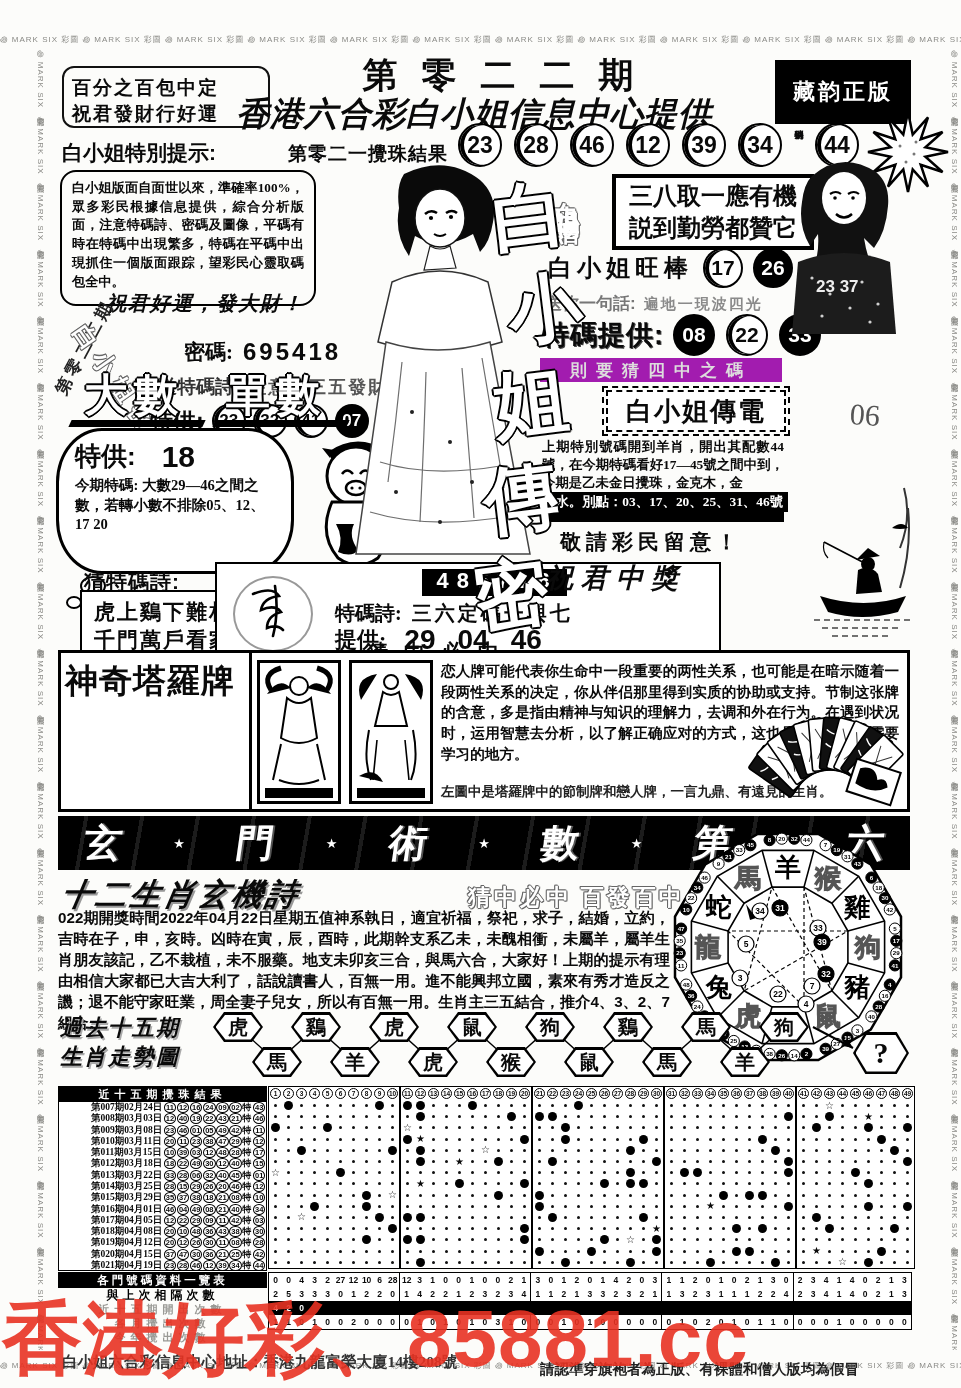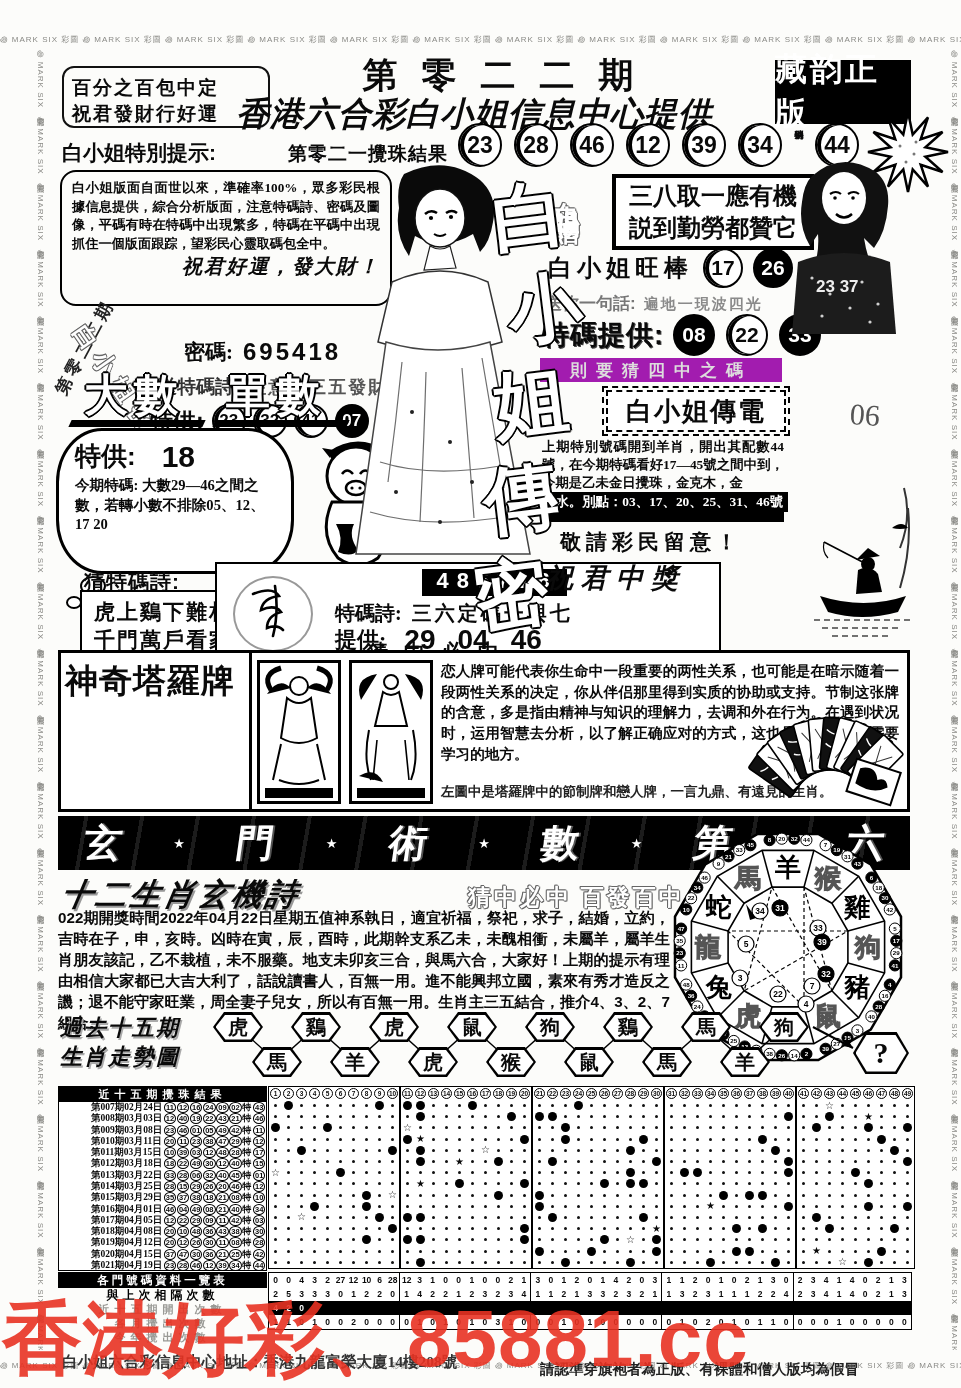--- a/index.html
+++ b/index.html
@@ -52,21 +52,21 @@
   <div class="abs border-strip" id="bd-bottom" style="left:0;top:1362px;width:961px;height:26px;">꩜ MARK SIX 彩圖   ꩜ MARK SIX 彩圖   ꩜ MARK SIX 彩圖   ꩜ MARK SIX 彩圖   ꩜ MARK SIX 彩圖   ꩜ MARK SIX 彩圖   ꩜ MARK SIX 彩圖   ꩜ MARK SIX 彩圖   ꩜ MARK SIX 彩圖   ꩜ MARK SIX 彩圖   ꩜ MARK SIX 彩圖   ꩜ MARK SIX 彩圖   ꩜ MARK SIX 彩圖   ꩜ MARK SIX 彩圖   ꩜ MARK SIX 彩圖   ꩜ MARK SIX 彩圖   ꩜ MARK SIX 彩圖   ꩜ MARK SIX 彩圖   ꩜ MARK SIX 彩圖   ꩜ MARK SIX 彩圖   ꩜ MARK SIX 彩圖   ꩜ MARK SIX 彩圖   ꩜ MARK SIX 彩圖   ꩜ MARK SIX 彩圖   ꩜ MARK SIX 彩圖   ꩜ MARK SIX 彩圖   ꩜ MARK SIX 彩圖   ꩜ MARK SIX 彩圖   ꩜ MARK SIX 彩圖   ꩜ MARK SIX 彩圖   ꩜ MARK SIX 彩圖   ꩜ MARK SIX 彩圖   ꩜ MARK SIX 彩圖   ꩜ MARK SIX 彩圖   ꩜ MARK SIX 彩圖   ꩜ MARK SIX 彩圖   ꩜ MARK SIX 彩圖   ꩜ MARK SIX 彩圖   ꩜ MARK SIX 彩圖   ꩜ MARK SIX 彩圖   ꩜ MARK SIX 彩圖   ꩜ MARK SIX 彩圖   ꩜ MARK SIX 彩圖   ꩜ MARK SIX 彩圖   ꩜ MARK SIX 彩圖   ꩜ MARK SIX 彩圖   </div>
   <div class="abs border-strip vert" id="bd-left" style="left:4px;top:50px;width:40px;height:1300px;">꩜ MARK SIX 彩圖   ꩜ MARK SIX 彩圖   ꩜ MARK SIX 彩圖   ꩜ MARK SIX 彩圖   ꩜ MARK SIX 彩圖   ꩜ MARK SIX 彩圖   ꩜ MARK SIX 彩圖   ꩜ MARK SIX 彩圖   ꩜ MARK SIX 彩圖   ꩜ MARK SIX 彩圖   ꩜ MARK SIX 彩圖   ꩜ MARK SIX 彩圖   ꩜ MARK SIX 彩圖   ꩜ MARK SIX 彩圖   ꩜ MARK SIX 彩圖   ꩜ MARK SIX 彩圖   ꩜ MARK SIX 彩圖   ꩜ MARK SIX 彩圖   ꩜ MARK SIX 彩圖   ꩜ MARK SIX 彩圖   ꩜ MARK SIX 彩圖   ꩜ MARK SIX 彩圖   ꩜ MARK SIX 彩圖   ꩜ MARK SIX 彩圖   ꩜ MARK SIX 彩圖   ꩜ MARK SIX 彩圖   ꩜ MARK SIX 彩圖   ꩜ MARK SIX 彩圖   ꩜ MARK SIX 彩圖   ꩜ MARK SIX 彩圖   ꩜ MARK SIX 彩圖   ꩜ MARK SIX 彩圖   ꩜ MARK SIX 彩圖   ꩜ MARK SIX 彩圖   ꩜ MARK SIX 彩圖   ꩜ MARK SIX 彩圖   ꩜ MARK SIX 彩圖   ꩜ MARK SIX 彩圖   ꩜ MARK SIX 彩圖   ꩜ MARK SIX 彩圖   ꩜ MARK SIX 彩圖   ꩜ MARK SIX 彩圖   ꩜ MARK SIX 彩圖   ꩜ MARK SIX 彩圖   ꩜ MARK SIX 彩圖   ꩜ MARK SIX 彩圖   ꩜ MARK SIX 彩圖   ꩜ MARK SIX 彩圖   ꩜ MARK SIX 彩圖   ꩜ MARK SIX 彩圖   ꩜ MARK SIX 彩圖   ꩜ MARK SIX 彩圖   ꩜ MARK SIX 彩圖   ꩜ MARK SIX 彩圖   ꩜ MARK SIX 彩圖   ꩜ MARK SIX 彩圖   ꩜ MARK SIX 彩圖   ꩜ MARK SIX 彩圖   ꩜ MARK SIX 彩圖   ꩜ MARK SIX 彩圖   </div>
   <div class="abs border-strip vert" id="bd-right" style="left:922px;top:50px;width:36px;height:1300px;">꩜ MARK SIX 彩圖   ꩜ MARK SIX 彩圖   ꩜ MARK SIX 彩圖   ꩜ MARK SIX 彩圖   ꩜ MARK SIX 彩圖   ꩜ MARK SIX 彩圖   ꩜ MARK SIX 彩圖   ꩜ MARK SIX 彩圖   ꩜ MARK SIX 彩圖   ꩜ MARK SIX 彩圖   ꩜ MARK SIX 彩圖   ꩜ MARK SIX 彩圖   ꩜ MARK SIX 彩圖   ꩜ MARK SIX 彩圖   ꩜ MARK SIX 彩圖   ꩜ MARK SIX 彩圖   ꩜ MARK SIX 彩圖   ꩜ MARK SIX 彩圖   ꩜ MARK SIX 彩圖   ꩜ MARK SIX 彩圖   ꩜ MARK SIX 彩圖   ꩜ MARK SIX 彩圖   ꩜ MARK SIX 彩圖   ꩜ MARK SIX 彩圖   ꩜ MARK SIX 彩圖   ꩜ MARK SIX 彩圖   ꩜ MARK SIX 彩圖   ꩜ MARK SIX 彩圖   ꩜ MARK SIX 彩圖   ꩜ MARK SIX 彩圖   ꩜ MARK SIX 彩圖   ꩜ MARK SIX 彩圖   ꩜ MARK SIX 彩圖   ꩜ MARK SIX 彩圖   ꩜ MARK SIX 彩圖   ꩜ MARK SIX 彩圖   ꩜ MARK SIX 彩圖   ꩜ MARK SIX 彩圖   ꩜ MARK SIX 彩圖   ꩜ MARK SIX 彩圖   ꩜ MARK SIX 彩圖   ꩜ MARK SIX 彩圖   ꩜ MARK SIX 彩圖   ꩜ MARK SIX 彩圖   ꩜ MARK SIX 彩圖   ꩜ MARK SIX 彩圖   ꩜ MARK SIX 彩圖   ꩜ MARK SIX 彩圖   ꩜ MARK SIX 彩圖   ꩜ MARK SIX 彩圖   ꩜ MARK SIX 彩圖   ꩜ MARK SIX 彩圖   ꩜ MARK SIX 彩圖   ꩜ MARK SIX 彩圖   ꩜ MARK SIX 彩圖   ꩜ MARK SIX 彩圖   ꩜ MARK SIX 彩圖   ꩜ MARK SIX 彩圖   ꩜ MARK SIX 彩圖   ꩜ MARK SIX 彩圖   </div>
 
   <div class="abs serif" style="left:62px;top:66px;width:208px;height:62px;border:2.5px solid #111;border-radius:12px;padding:7px 8px;box-sizing:border-box;font-weight:700;font-size:19px;line-height:1.35;letter-spacing:2px;">
     <div>百分之百包中定</div>
     <div>祝君發財行好運</div>
   </div>
   <div class="abs serif" style="left:290px;top:52px;width:440px;text-align:center;font-weight:900;font-size:35px;letter-spacing:24px;">第零二二期</div>
   <div class="abs serif" style="left:236px;top:92px;width:580px;white-space:nowrap;font-weight:900;font-size:33px;font-style:italic;letter-spacing:1px;">香港六合彩白小姐信息中心提供</div>
-  <div class="abs" style="left:775px;top:60px;width:136px;height:64px;background:#000;color:#fff;display:flex;align-items:center;justify-content:center;font-weight:900;font-size:32px;letter-spacing:3px;">藏韵正版</div>
+  <div class="abs" style="left:775px;top:60px;width:136px;height:64px;background:#000;color:#fff;display:flex;align-items:center;justify-content:center;font-weight:900;font-size:22px;letter-spacing:3px;">藏韵正版</div>
 
   <div class="abs" style="left:62px;top:139px;font-weight:900;font-size:21px;">白小姐特別提示:</div>
   <div class="abs serif" style="left:288px;top:141px;font-weight:700;font-size:19px;letter-spacing:1px;">第零二一攪珠結果</div>
   <div class="abs row" id="balls-row" style="left:458px;top:123px;gap:12px;">
       <div class="ball" style="height: 44px; width: 44px; font-size: 23px;">23</div>
       <div class="ball" style="height: 44px; width: 44px; font-size: 23px;">28</div>
       <div class="ball" style="height: 44px; width: 44px; font-size: 23px;">46</div>
       <div class="ball" style="height: 44px; width: 44px; font-size: 23px;">12</div>
       <div class="ball" style="height: 44px; width: 44px; font-size: 23px;">39</div>
       <div class="ball" style="height: 44px; width: 44px; font-size: 23px;">34</div>
@@ -74,21 +74,21 @@
       <div class="ball" style="height: 44px; width: 44px; font-size: 23px;">44</div>
     </div>
   <svg class="abs" id="burst" style="left:866px;top:104px;" width="84" height="96" viewBox="0 0 84 96">
       <polygon points="42.0,8.0 46.7,30.6 62.0,13.4 54.7,35.3 76.6,28.0 59.4,43.3 82.0,48.0 59.4,52.7 76.6,68.0 54.7,60.7 62.0,82.6 46.7,65.4 42.0,88.0 37.3,65.4 22.0,82.6 29.3,60.7 7.4,68.0 24.6,52.7 2.0,48.0 24.6,43.3 7.4,28.0 29.3,35.3 22.0,13.4 37.3,30.6" fill="#fff" stroke="#000" stroke-width="2.5"></polygon>
     <circle cx="34" cy="42" r="1.5" fill="#777"></circle>
       <circle cx="48" cy="50" r="1.5" fill="#777"></circle>
     <circle cx="40" cy="58" r="1.5" fill="#777"></circle>
       <circle cx="50" cy="38" r="1.5" fill="#777"></circle>
     </svg>
 
-  <div class="abs serif" style="left:60px;top:170px;width:332px;height:136px;border:2.5px solid #000;border-radius:16px;padding:7px 10px 3px;box-sizing:border-box;">
+  <div class="abs serif" style="left:60px;top:170px;width:256px;height:136px;border:2.5px solid #000;border-radius:16px;padding:7px 10px 3px;box-sizing:border-box;">
     <div style="font-weight:700;font-size:13.2px;line-height:1.42;text-align:justify;">白小姐版面自面世以來，準確率100%，眾多彩民根據信息提供，綜合分析版面，注意特碼詩、密碼及圖像，平碼有時在特碼中出現繁多，特碼在平碼中出現抓住一個版面跟踪，望彩民心靈取碼包全中。</div>
     <div style="font-weight:900;font-size:20px;font-style:italic;text-align:right;margin-top:-1px;letter-spacing:2px;">祝君好運，發大財！</div>
   </div>
 
   <div class="abs serif" style="left:50px;top:388px;font-weight:900;font-size:17px;color:#222;letter-spacing:4px;transform:rotate(-62deg);transform-origin:left top;">第零二二期</div>
   <div class="abs serif otlg" style="left:92px;top:318px;font-weight:900;font-size:24px;letter-spacing:8px;transform:rotate(55deg);transform-origin:left top;">白小姐密碼</div>
 
   <div class="abs row" style="left:184px;top:338px;gap:10px;">
     <span class="serif" style="font-weight:700;font-size:21px;">密碼:</span>
     <span style="font-weight:700;font-size:24px;letter-spacing:3px;">695418</span>

